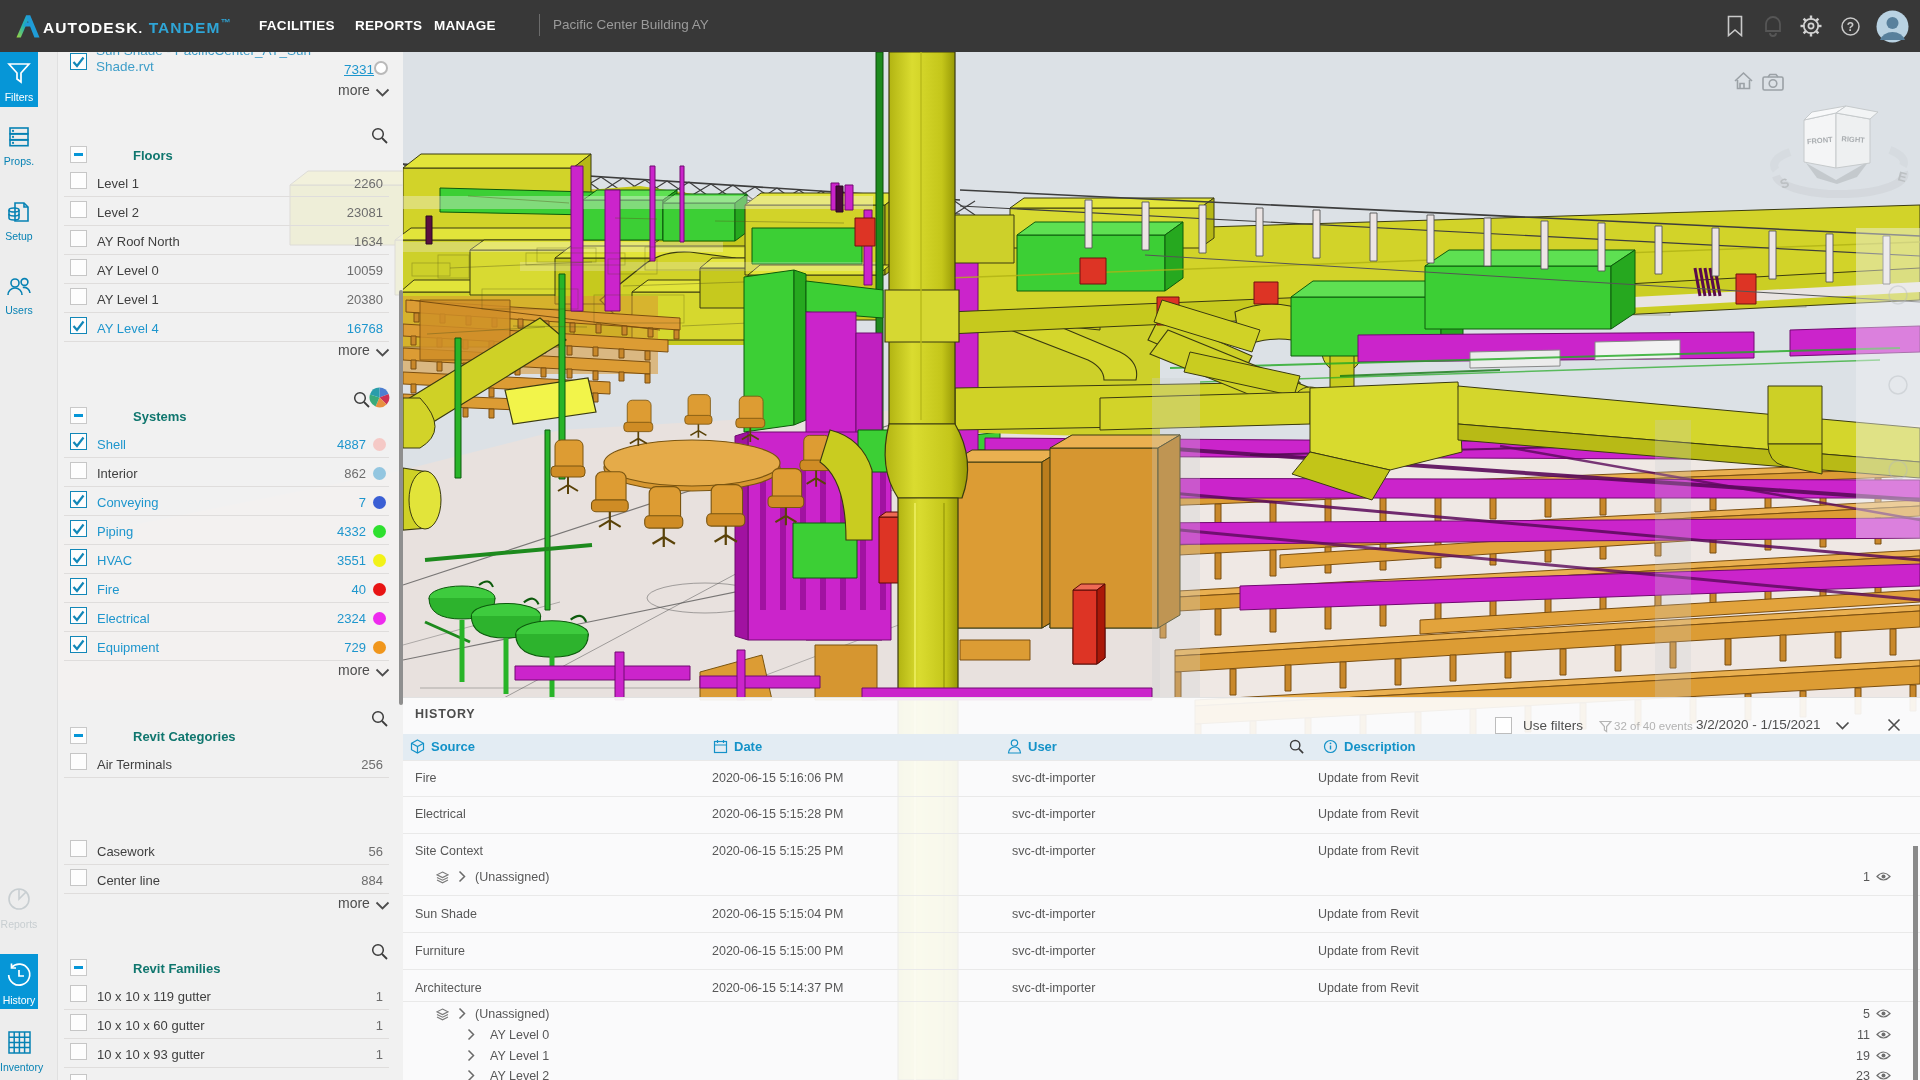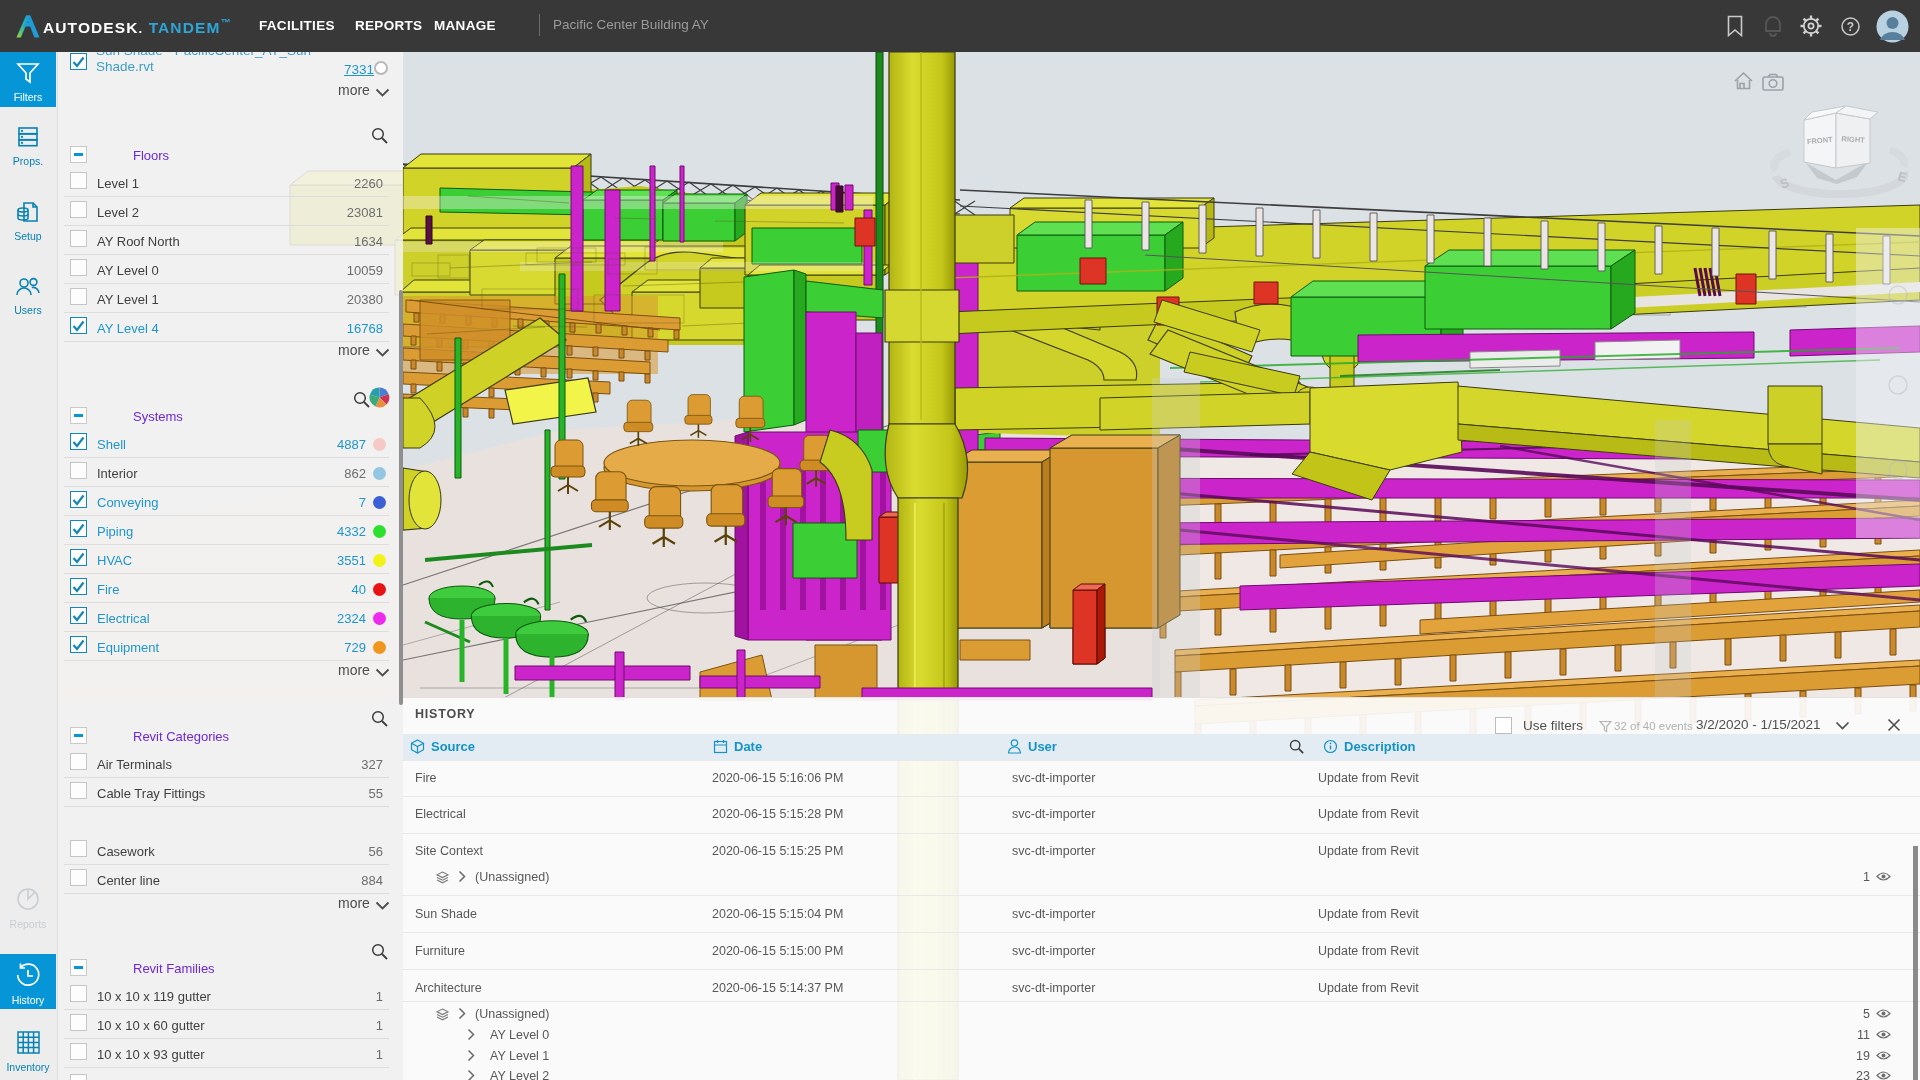--- a/index.html
+++ b/index.html
@@ -7,31 +7,31 @@
 .abs { position:absolute; }
 
 #topbar { position:absolute; left:0; top:0; width:1920px; height:52px; background:#383838; z-index:50; }
 #topbar .nav { position:absolute; top:18px; font-size:13.5px; font-weight:bold; color:#fff; letter-spacing:0.3px; }
 #brandtext { position:absolute; left:43px; top:17px; font-size:15.5px; font-weight:bold; color:#fff; letter-spacing:1.1px; }
 #brandtext .td { color:#2fa5d6; }
 #facttl { position:absolute; left:553px; top:17px; font-size:13.5px; color:#9b9b9b; }
 #facsep { position:absolute; left:539px; top:14px; width:1px; height:22px; background:#6b6b6b; }
 
 #rail { position:absolute; left:0; top:52px; width:58px; height:1028px; background:#ededed; z-index:60; border-right:1px solid #e0e0e0;}
-.railitem { position:absolute; left:0; width:56px; text-align:center; }
+.railitem { position:absolute; left:0; width:38px; text-align:center; }
 .railitem .lbl { font-size:10.5px; color:#0782b4; display:block; margin-top:2px;}
 .railtab { background:#0696d7; }
 .railtab .lbl { color:#fff; }
 .disab .lbl { color:#c8ced1; }
 
 #fpanel { position:absolute; left:58px; top:52px; width:345px; height:1028px; background:rgba(244,243,242,0.88); z-index:30; }
 .sechead { position:absolute; left:12px; height:17px; }
 .colbox { position:absolute; width:17px; height:17px; background:#fdfdfd; border:1px solid #c9c9c9; }
 .colbox .minus { position:absolute; left:3px; top:6px; width:9px; height:3px; background:#0696d7; }
-.sechead .t { position:absolute; left:27px; top:2px; font-size:13px; font-weight:normal; color:#6d28d9; white-space:nowrap;padding-left:36px; }
+.sechead .t { position:absolute; left:27px; top:2px; font-size:13px; font-weight:bold; color:#0f766e; white-space:nowrap;padding-left:36px; }
 .cb { position:absolute; left:12px; width:17px; height:17px; background:#fdfdfd; border:1px solid #c6c6c6; }
 .cb.on { border:1px solid #1287b8; }
 .cb.on svg { position:absolute; left:1px; top:2px; }
 .frow { position:absolute; left:0; width:345px; height:29px; }
 .frow .sep { position:absolute; left:6px; right:14px; bottom:0; height:1px; background:#dfddDC; }
 .frow .lab { position:absolute; left:39px; top:8px; font-size:13px; color:#3f3f3f; white-space:nowrap;}
 .frow .cnt { position:absolute; right:20px; top:8px; font-size:13px; color:#6d6d6d; }
 .frow.chk .lab, .frow.chk .cnt { color:#1e96cd; }
 .frow .cnt2 { position:absolute; right:37px; top:8px; font-size:13px; color:#6d6d6d; }
 .frow.chk .cnt2 { color:#1e96cd;margin-left:23px; }
@@ -887,27 +887,21 @@
     </svg>
 <div class="sechead" style="top:675px">
       <span class="colbox">
         <span class="minus"></span>
       </span>
       <span class="t">Revit Categories</span>
     </div>
 <div class="frow" style="top:697px">
       <span class="cb" style="left:12px;top:4px"></span>
       <span class="lab">Air Terminals</span>
-      <span class="cnt">327</span>
-      <span class="sep"></span>
-    </div>
-<div class="frow" style="top:726px">
-      <span class="cb" style="left:12px;top:4px"></span>
-      <span class="lab">Cable Tray Fittings</span>
-      <span class="cnt">55</span>
+      <span class="cnt">256</span>
       <span class="sep"></span>
     </div>
 <div class="frow" style="top:784px">
       <span class="cb" style="left:12px;top:4px"></span>
       <span class="lab">Casework</span>
       <span class="cnt">56</span>
       <span class="sep"></span>
     </div>
 <div class="frow" style="top:813px">
       <span class="cb" style="left:12px;top:4px"></span>

